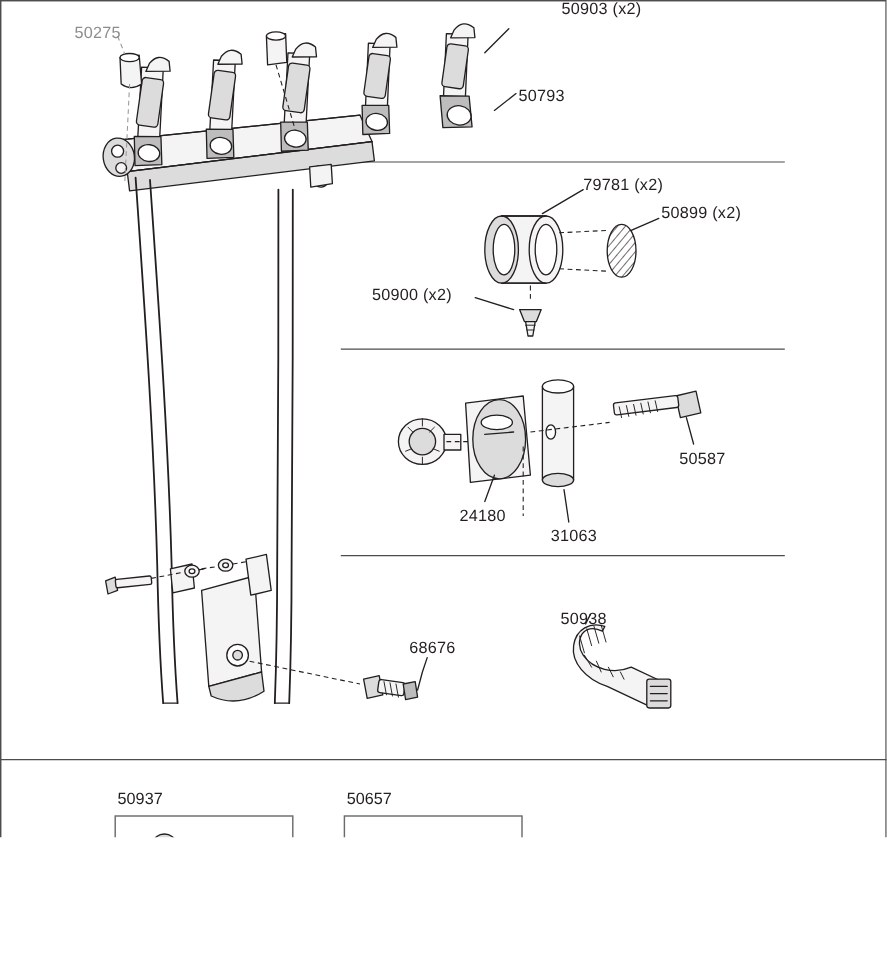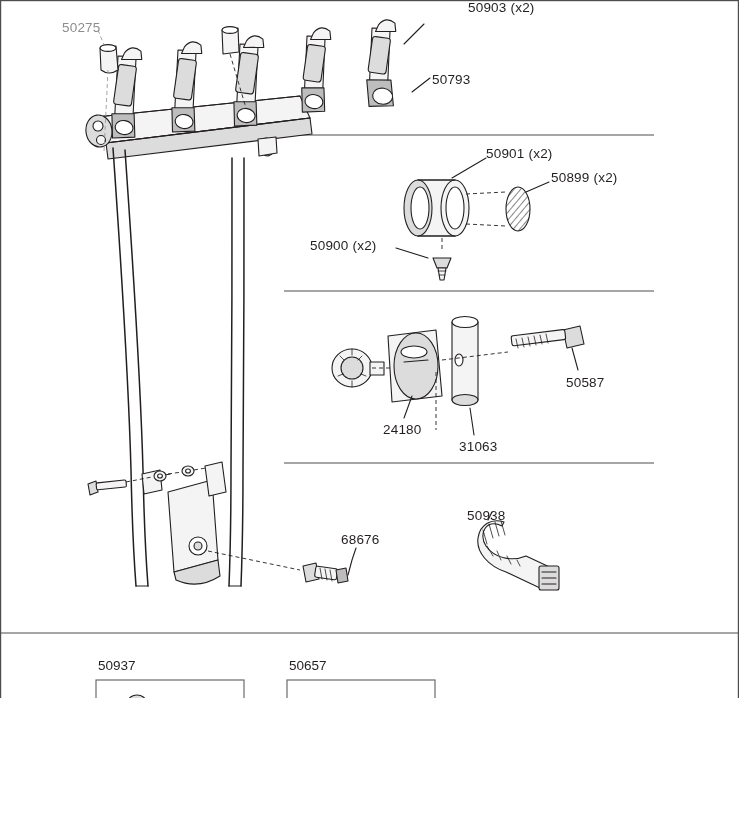--- a/index.html
+++ b/index.html
@@ -274,21 +274,21 @@
     <g>
       <path class="f-lt" d="M306,748 L398,722 L412,718 L416,730 L402,734 L310,760 Z"></path>
       <ellipse class="f-w" cx="317" cy="754" rx="8" ry="7"></ellipse>
       <path class="ln" d="M404,719 L408,730 M410,718 L414,728"></path>
     </g>
   </svg>
 
   <div class="label muted" style="left:62px; top:20px;">50275</div>
   <div class="label" style="left:425px; top:0;margin-left:43px;">50903 (x2)</div>
   <div class="label" style="left:432px; top:72px;">50793</div>
-  <div class="label" style="left:486px; top:146px;">50901 (x2)</div>
+  <div class="label" style="left:486px; top:146px;">79781 (x2)</div>
   <div class="label" style="left:551px; top:170px;">50899 (x2)</div>
   <div class="label" style="left:310px; top:238px;">50900 (x2)</div>
   <div class="label" style="left:566px; top:375px;text-align:center;">50587</div>
   <div class="label" style="left:383px; top:422px;">24180</div>
   <div class="label" style="left:459px; top:439px;">31063</div>
   <div class="label" style="left:341px; top:532px;">68676</div>
   <div class="label" style="left:467px; top:508px;">50938</div>
   <div class="boxlabel" style="left:98px; top:658px;">50937</div>
   <div class="boxlabel" style="left:289px; top:658px;">50657</div>
 

